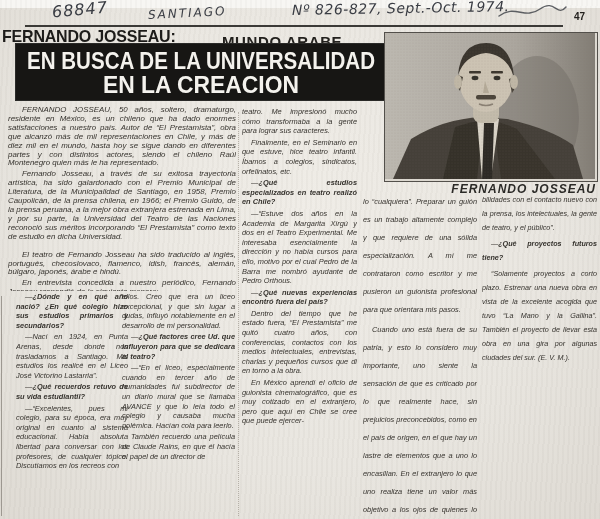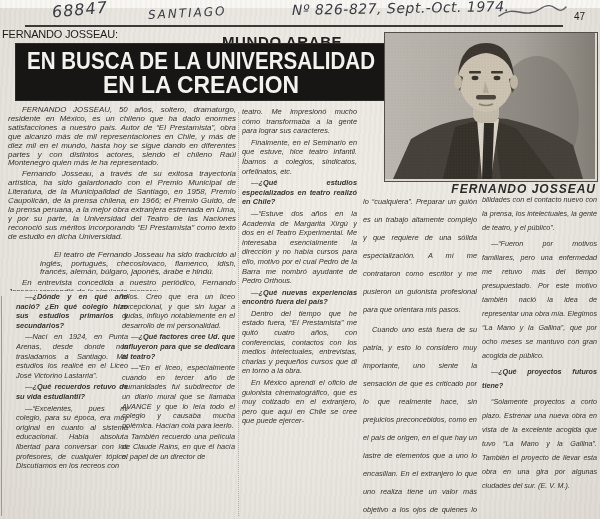--- a/index.html
+++ b/index.html
@@ -12,40 +12,40 @@
     color:#36332e;
     overflow:hidden;
   }
   .top-strip{position:absolute;left:0;top:0;width:600px;height:8px;background:#f7f6f3;}
   
   .hw{position:absolute;font-family:"DejaVu Sans", sans-serif;font-style:italic;color:#3a3d44;}
   .hw-number{left:52px;top:0px;font-size:16px;transform:rotate(-5deg);letter-spacing:1px;}
   .hw-city{left:148px;top:6px;font-size:12px;transform:rotate(-3deg);letter-spacing:2px;text-transform:uppercase;}
   .pub-title{position:absolute;left:222px;top:13px;font-size:15px;font-weight:bold;letter-spacing:.6px;color:#23211e;margin-top:20px;}
   .hw-issue{left:292px;top:0px;font-size:14px;transform:rotate(-1deg);letter-spacing:.5px;}
-  .page-number{position:absolute;left:574px;top:11px;font-size:10px;font-weight:normal;color:#23211e;}
+  .page-number{position:absolute;left:574px;top:11px;font-size:10px;font-weight:bold;color:#23211e;}
   .header-rule{position:absolute;left:25px;top:25px;width:538px;height:2px;background:#3b3a37;}
   .flourish{position:absolute;left:497px;top:1px;}
   
-  .kicker{position:absolute;left:2px;top:27px;font-size:11px;font-weight:normal;letter-spacing:-.2px;color:#1d1c1a;transform:scale(1,1.05);transform-origin:left top;}
+  .kicker{position:absolute;left:2px;top:27px;font-size:16px;font-weight:bold;letter-spacing:-.2px;color:#1d1c1a;transform:scale(1,1.05);transform-origin:left top;}
   .banner{position:absolute;left:16px;top:44px;width:404px;height:56px;background:#171614;box-shadow:0 0 0 1px #2a2a28;}
   .banner svg{display:block;}
   .banner-text{fill:#f4f2ed;font-family:"Liberation Sans",sans-serif;font-weight:bold;font-size:23px;}
   
   .photo-frame{position:absolute;left:384px;top:32px;width:212px;height:148px;background:#b5b1a9;border:1px solid #53504b;box-shadow:inset 0 0 0 2px #dcd8d0;}
   .photo-frame svg{display:block;}
   .photo-caption{position:absolute;left:384px;top:182px;width:212px;text-align:right;font-size:12px;font-weight:bold;font-style:italic;letter-spacing:1px;color:#2b2a27;}
   
   .col{position:absolute;text-align:justify;overflow:hidden;}
   .col p{margin:0 0 2px 0;text-indent:9px;font-style:italic;}
   .col p.noindent{text-indent:0;}
   .col p.q{font-weight:bold;}
   .intro{left:8px;top:106px;width:228px;height:185px;font-size:7.9px;line-height:8.9px;}
   .intro p{text-indent:14px;margin-bottom:2px;}
-  .intro p.spaced{margin-top:9px;margin-left:32px;}
+  .intro p.spaced{margin-top:9px;}
   .col-left1{left:4px;top:292px;width:112px;height:226px;font-size:7.4px;line-height:9.6px;margin-left:12px;}
   .col-left2{left:122px;top:292px;width:113px;height:226px;font-size:7.4px;line-height:9.6px;}
   .col-mid{left:242px;top:107px;width:115px;height:412px;font-size:7.4px;line-height:9.6px;}
   .col-right1{left:363px;top:193px;width:114px;height:326px;font-size:7.4px;line-height:18px;}
   .col-right2{left:482px;top:193px;width:115px;height:326px;font-size:7.2px;line-height:14px;}
   
   .rule-v-left{position:absolute;left:1px;top:296px;width:1px;height:220px;background:#8c8780;opacity:.8;}
   .rule-v-mid{position:absolute;left:238px;top:112px;width:0;height:404px;border-left:1px dotted #a29c92;opacity:.7;}
   .scan-noise{position:absolute;left:0;top:0;width:600px;height:519px;pointer-events:none;
     background:repeating-linear-gradient(93deg, rgba(120,115,105,0.04) 0 2px, rgba(255,255,255,0.03) 2px 5px);}
@@ -153,20 +153,19 @@
     <p>También recuerdo una película de Claude Rains, en que él hacía el papel de un director de</p>
   </div>
 
   <div class="col col-right1">
     <p class="noindent">lo “cualquiera”. Preparar un guión es un trabajo altamente complejo y que requiere de una sólida especialización. A mí me contrataron como escritor y me pusieron un guionista profesional para que orientara mis pasos.</p>
     <p>Cuando uno está fuera de su patria, y esto lo considero muy importante, uno siente la sensación de que es criticado por lo que realmente hace, sin prejuicios preconcebidos, como en el país de origen, en el que hay un lastre de elementos que a uno lo encasillan. En el extranjero lo que uno realiza tiene un valor más objetivo a los ojos de quienes lo califican y esto mismo, paulatinamente, va dado más confianza. Se va sintiendo que lo que uno hace tiene un valor universal y traspasa los límites de la actividad local. Se confrontan distintas sensi-</p>
   </div>
 
   <div class="col col-right2">
     <p class="noindent">bilidades con el contacto nuevo con la prensa, los intelectuales, la gente de teatro, y el público”.</p>
-    <p>—“Fueron por motivos familiares, pero una enfermedad me retuvo más del tiempo presupuestado. Por este motivo también nació la idea de representar una obra mía. Elegimos “La Mano y la Gallina”, que por ocho meses se mantuvo con gran acogida de público.</p>
     <p class="q">—¿Qué proyectos futuros tiene?</p>
     <p>“Solamente proyectos a corto plazo. Estrenar una nueva obra en vista de la excelente acogida que tuvo “La Mano y la Gallina”. También el proyecto de llevar esta obra en una gira por algunas ciudades del sur. (E. V. M.).</p>
   </div>
 
   <div class="rule-v-left"></div>
   <div class="rule-v-mid"></div>
 </div>
 
 </body></html>

